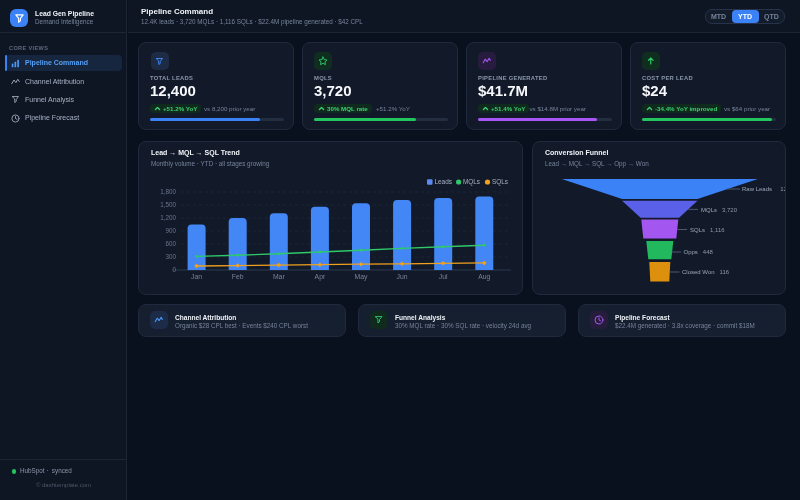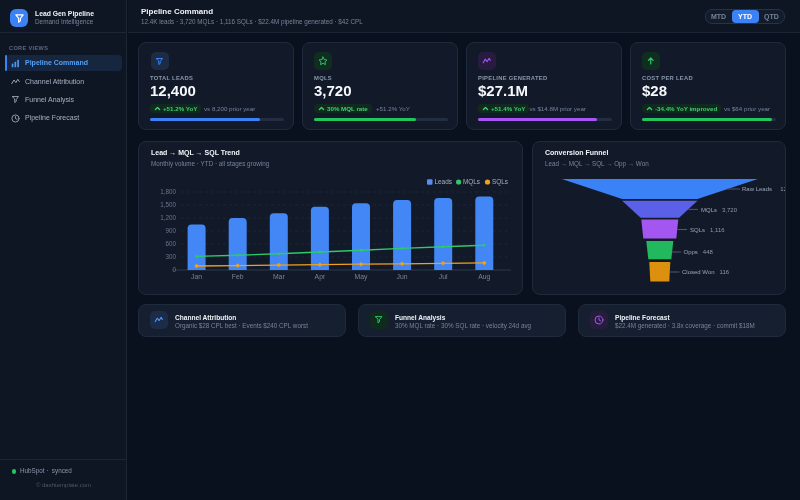--- a/index.html
+++ b/index.html
@@ -109,39 +109,39 @@
 <div class="abs" style="left:314px;top:118px;width:134px;height:3px;background:#232e40;border-radius:2px;"></div>
 <div class="abs" style="left:314px;top:118px;width:102px;height:3px;background:#22c55e;border-radius:2px;"></div>
 
 <div class="card" style="left:466px;top:41.5px;width:156px;height:88px;"></div>
 <div class="icbox" style="left:478px;top:52px;background:#271c40;">
   <svg width="9.5" height="9.5" viewBox="0 0 12 12" fill="none" stroke="#a457f0" stroke-width="1.4" stroke-linecap="round" stroke-linejoin="round">
         <path d="M1.5 8.5 L4 4 L6.5 7 L9 3 L10.5 5.5"></path>
       </svg>
 </div>
 <div class="abs" style="left:478px;top:74.5px;font-size:5.8px;font-weight:bold;color:#8b97ac;letter-spacing:0.3px;">PIPELINE GENERATED</div>
-<div class="abs" style="left:478px;top:81.5px;font-size:15px;font-weight:bold;color:#f6f8fb;">$27.1M</div>
+<div class="abs" style="left:478px;top:81.5px;font-size:15px;font-weight:bold;color:#f6f8fb;">$41.7M</div>
 <div class="abs" style="left:478px;top:103.5px;height:9.5px;background:#0f2b1d;border-radius:4px;display:flex;align-items:center;padding:0 4px;">
   <svg width="7" height="7" viewBox="0 0 10 10" fill="none" stroke="#3ecf72" stroke-width="1.8" stroke-linecap="round" stroke-linejoin="round">
         <path d="M2 6.5 L5 3.5 L8 6.5"></path>
       </svg>
   <span style="font-size:6.2px;font-weight:bold;color:#3ecf72;margin-left:2px;">+51.4% YoY</span>
 </div>
 <div class="abs" style="left:529.5px;top:104.5px;font-size:6.2px;color:#77839a;">vs $14.8M prior year</div>
 <div class="abs" style="left:478px;top:118px;width:134px;height:3px;background:#232e40;border-radius:2px;"></div>
 <div class="abs" style="left:478px;top:118px;width:119px;height:3px;background:#a855f7;border-radius:2px;"></div>
 
 <div class="card" style="left:630px;top:41.5px;width:156px;height:88px;"></div>
 <div class="icbox" style="left:642px;top:52px;background:#0f2e1f;">
   <svg width="9.5" height="9.5" viewBox="0 0 12 12" fill="none" stroke="#2fc96a" stroke-width="1.5" stroke-linecap="round" stroke-linejoin="round">
         <path d="M6 10 L6 2.5 M3 5.5 L6 2.5 L9 5.5"></path>
       </svg>
 </div>
 <div class="abs" style="left:642px;top:74.5px;font-size:5.8px;font-weight:bold;color:#8b97ac;letter-spacing:0.3px;">COST PER LEAD</div>
-<div class="abs" style="left:642px;top:81.5px;font-size:15px;font-weight:bold;color:#f6f8fb;">$28</div>
+<div class="abs" style="left:642px;top:81.5px;font-size:15px;font-weight:bold;color:#f6f8fb;">$24</div>
 <div class="abs" style="left:642px;top:103.5px;height:9.5px;background:#0f2b1d;border-radius:4px;display:flex;align-items:center;padding:0 4px;">
   <svg width="7" height="7" viewBox="0 0 10 10" fill="none" stroke="#3ecf72" stroke-width="1.8" stroke-linecap="round" stroke-linejoin="round">
         <path d="M2 6.5 L5 3.5 L8 6.5"></path>
       </svg>
   <span style="font-size:6.2px;font-weight:bold;color:#3ecf72;margin-left:2px;">-34.4% YoY improved</span>
 </div>
 <div class="abs" style="left:724px;top:104.5px;font-size:6.2px;color:#77839a;">vs $64 prior year</div>
 <div class="abs" style="left:642px;top:118px;width:134px;height:3px;background:#232e40;border-radius:2px;"></div>
 <div class="abs" style="left:642px;top:118px;width:130px;height:3px;background:#22c55e;border-radius:2px;"></div>
 

